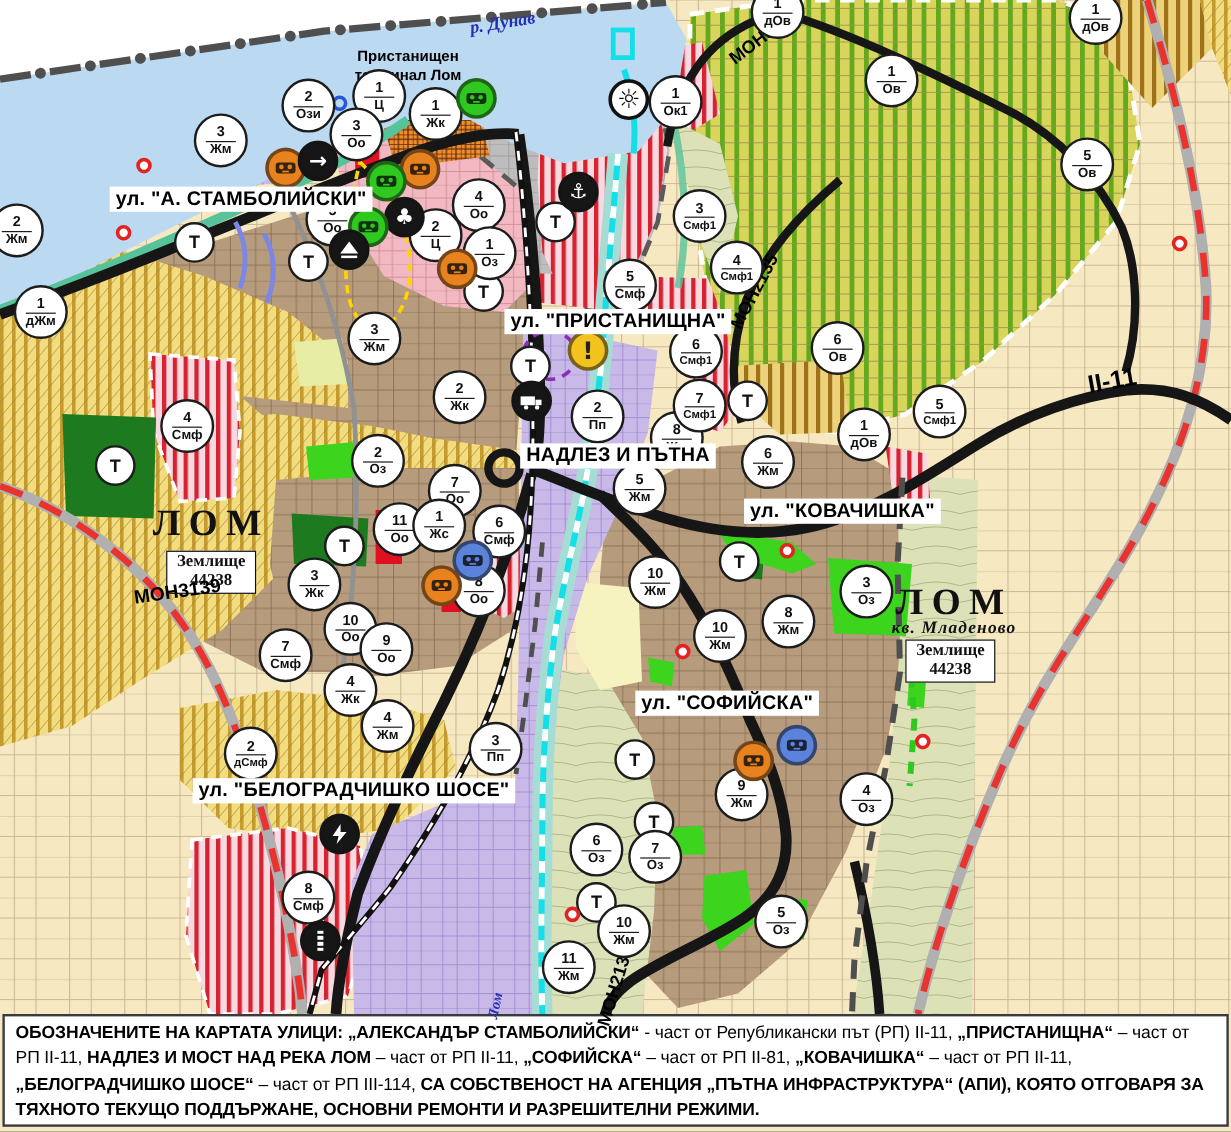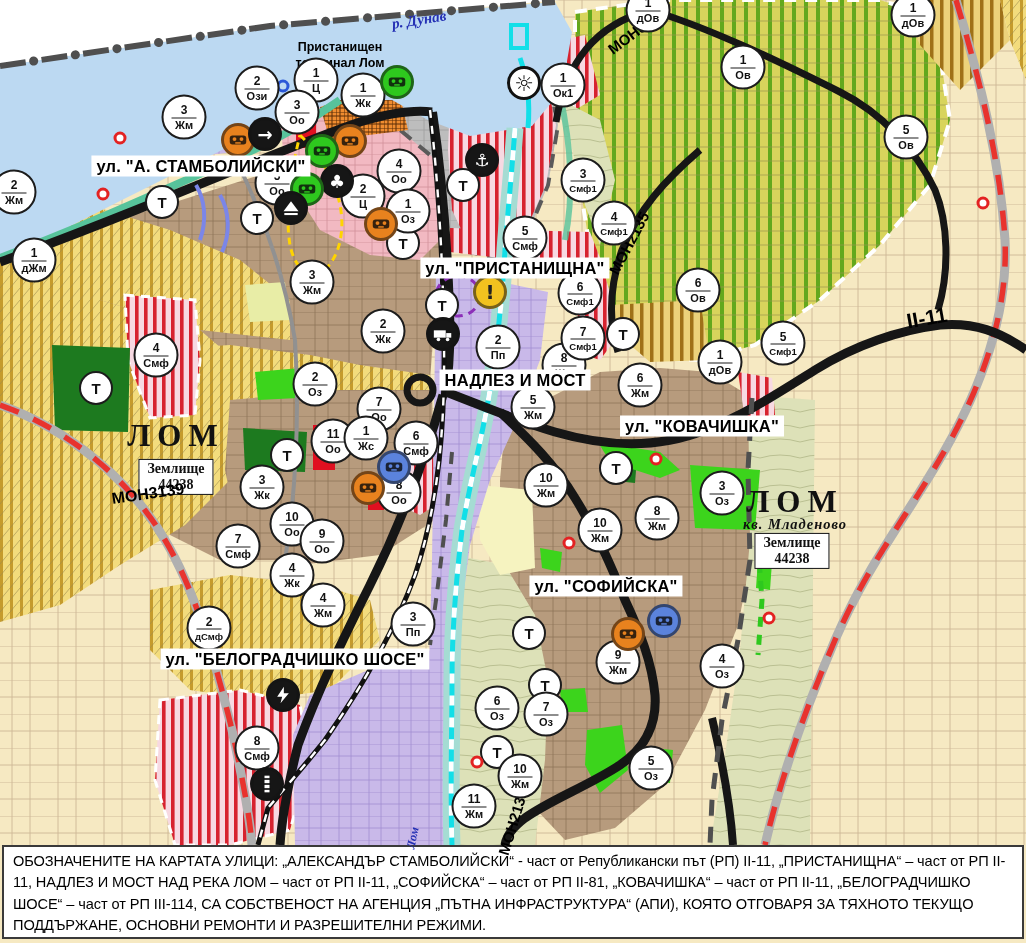--- a/index.html
+++ b/index.html
@@ -39,21 +39,21 @@
         font-family:"Liberation Serif",serif;font-weight:bold;color:#111;font-size:14px;
         line-height:1.15;z-index:2;white-space:nowrap;}
   .terminal{color:#000;font-weight:bold;font-size:12.5px;text-align:center;line-height:1.3;
         z-index:2;white-space:nowrap;}
   .riverlbl{font-family:"Liberation Serif",serif;font-weight:bold;font-style:italic;
         color:#2430b4;z-index:2;white-space:nowrap;}
   
   #caption{position:absolute;left:2px;right:2px;top:845px;height:94px;background:#fff;
         border:2px solid #3a3a3a;padding:4px 9px;box-sizing:border-box;color:#000;
         font-size:14.6px;line-height:1.47;letter-spacing:-0.1px;}
-  #caption .b{font-weight:normal;}
+  #caption .b{font-weight:bold;}
 </style>
 </head>
 <body>
 
 <div id="stage">
   <div id="map">
     <svg width="1026" height="845" viewBox="0 0 1026 845">
       <defs>
         <pattern id="pFields" width="46" height="34" patternUnits="userSpaceOnUse">
           <rect width="46" height="34" fill="#f6e9c2"></rect>
@@ -222,21 +222,21 @@
       <div class="plotbox abs" style="left: 176px; top: 477px;">
         <div>Землище</div>
         <div>44238</div>
       </div>
       <div class="plotbox abs" style="left: 792px; top: 551px;">
         <div>Землище</div>
         <div>44238</div>
       </div>
       <div class="street abs" style="left: 201px; top: 166px; z-index: 6;">ул. "А. СТАМБОЛИЙСКИ"</div>
       <div class="street abs" style="left: 515px; top: 268px; z-index: 6;">ул. "ПРИСТАНИЩНА"</div>
-      <div class="street abs" style="left: 515px; top: 380px; z-index: 6;">НАДЛЕЗ И МОСТ</div>
+      <div class="street abs" style="left: 515px; top: 380px; z-index: 6;">НАДЛЕЗ И ПЪТНА</div>
       <div class="street abs" style="left: 702px; top: 426px; z-index: 6;">ул. "КОВАЧИШКА"</div>
       <div class="street abs" style="left: 606px; top: 586px; z-index: 6;">ул. "СОФИЙСКА"</div>
       <div class="street abs" style="left: 295px; top: 659px; z-index: 6;">ул. "БЕЛОГРАДЧИШКО ШОСЕ"</div>
       <div class="roadlbl abs" style="left: 637px; top: 30px; z-index: 2; font-size: 15px; transform: translate(-50%, -50%) rotate(-37deg);">МОН3138</div>
       <div class="roadlbl abs" style="left: 629px; top: 243px; z-index: 2; font-size: 15px; transform: translate(-50%, -50%) rotate(-62deg);">МОН2135</div>
       <div class="roadlbl abs" style="left: 927px; top: 318px; z-index: 2; font-size: 21px; transform: translate(-50%, -50%) rotate(-10deg);">II-11</div>
       <div class="roadlbl abs" style="left: 148px; top: 494px; z-index: 2; font-size: 16px; transform: translate(-50%, -50%) rotate(-8deg);">МОН3139</div>
       <div class="roadlbl abs" style="left: 513px; top: 822px; z-index: 2; font-size: 15px; transform: translate(-50%, -50%) rotate(-73deg);">МОН2136</div>
       <div class="zmark abs" style="left: 184px; top: 117px; z-index: 4;">
         <span class="n">3</span>

